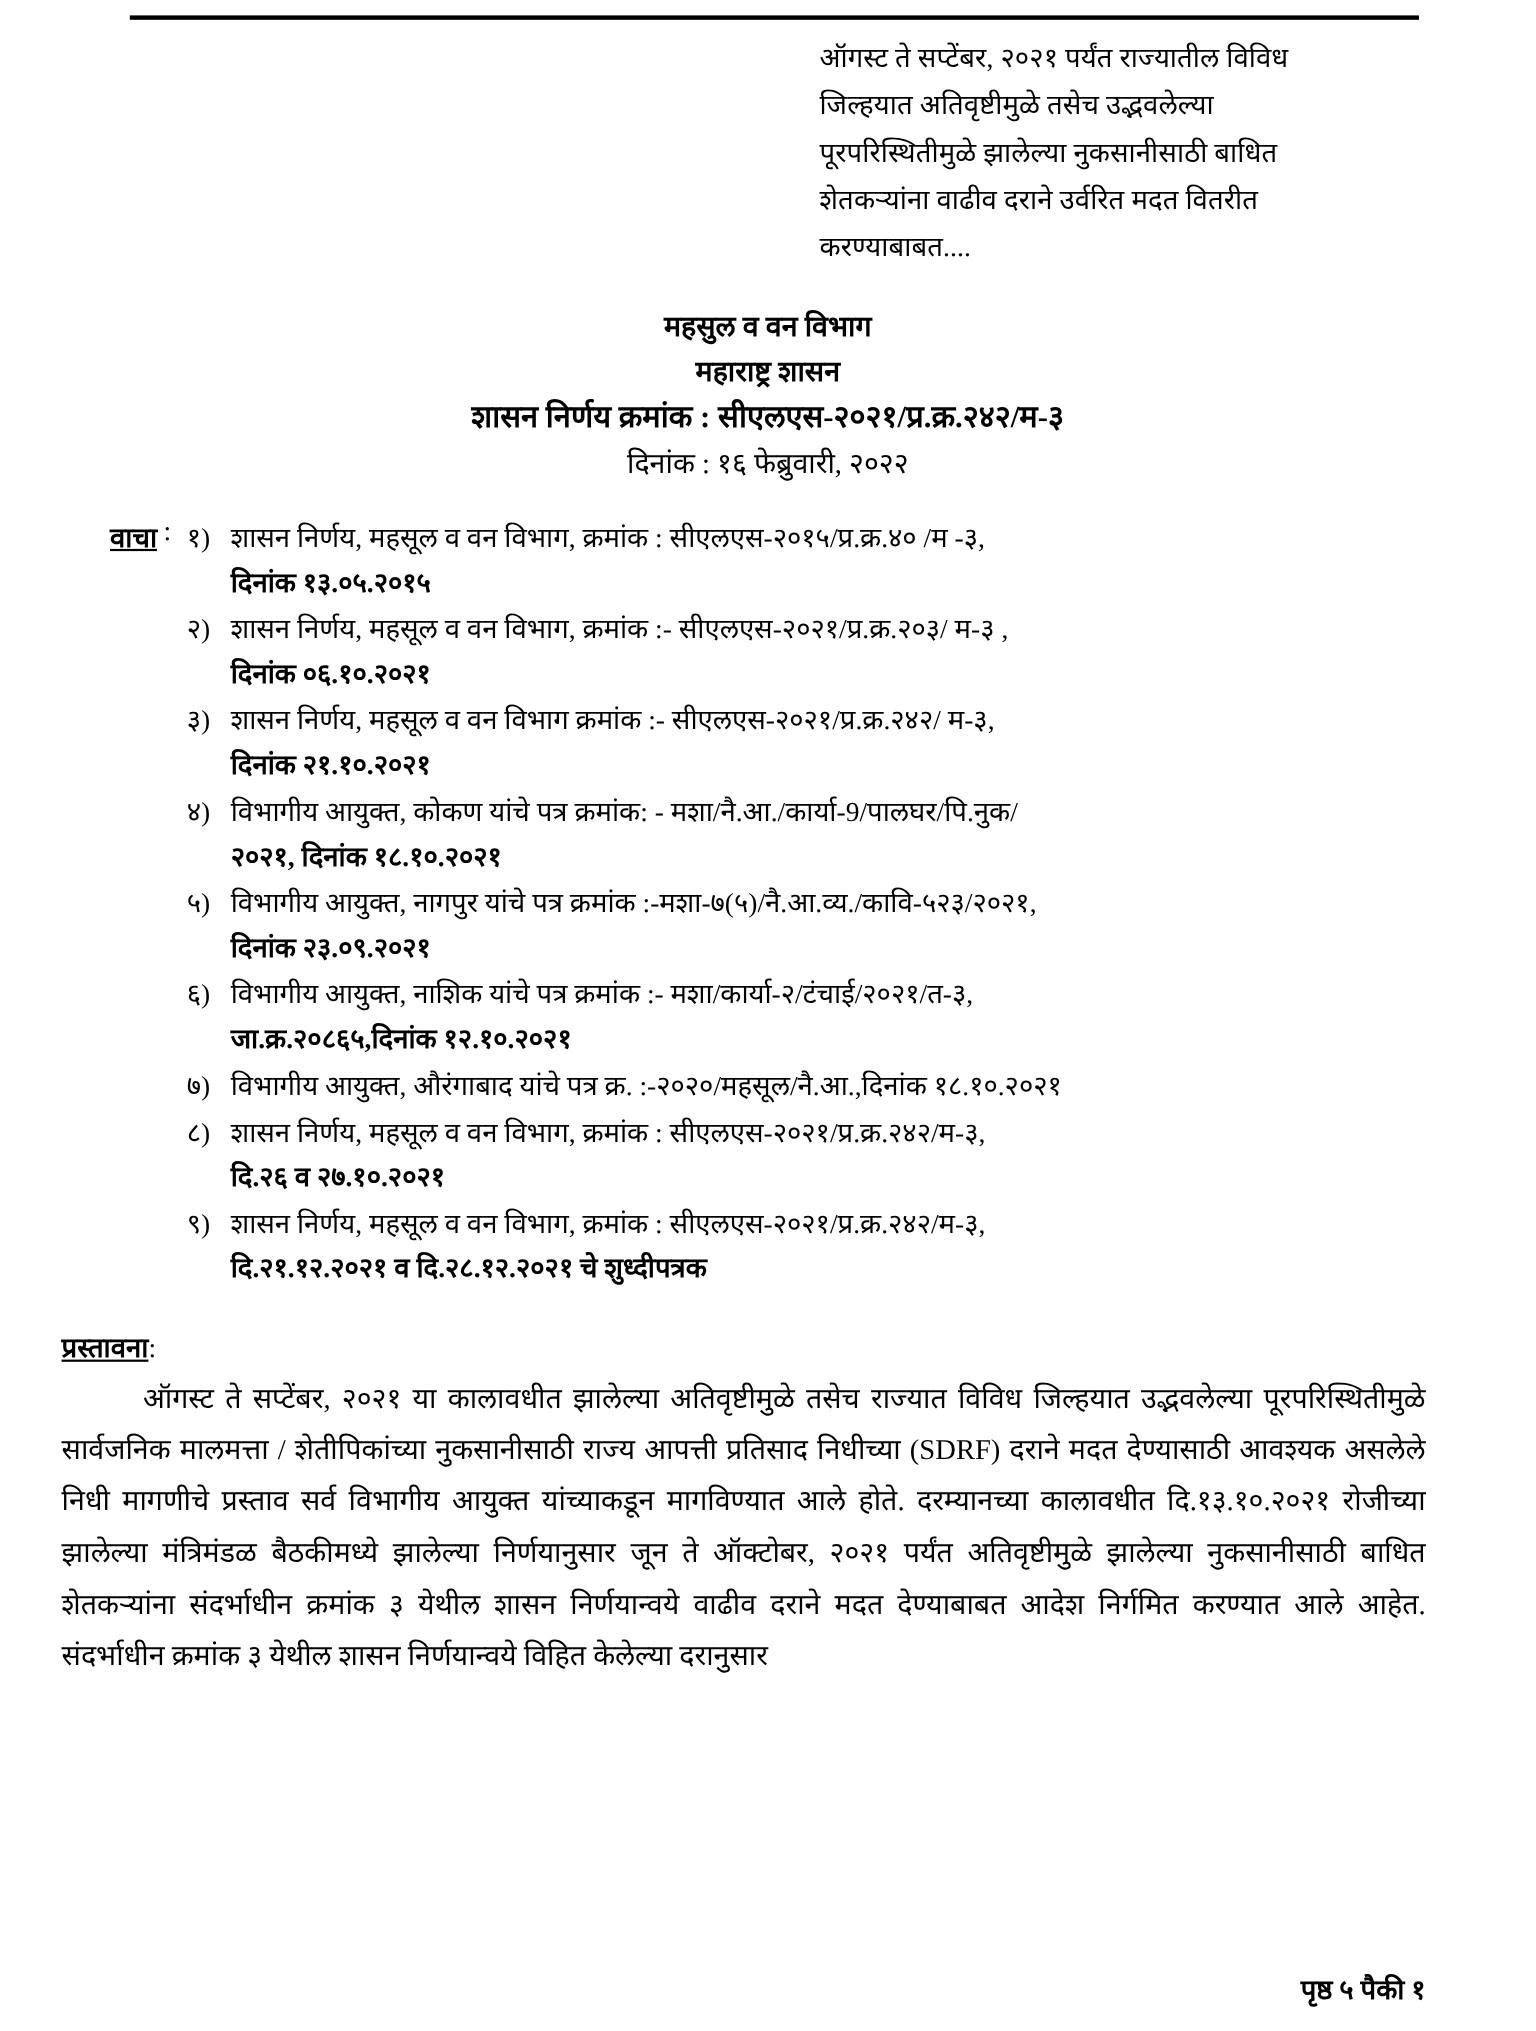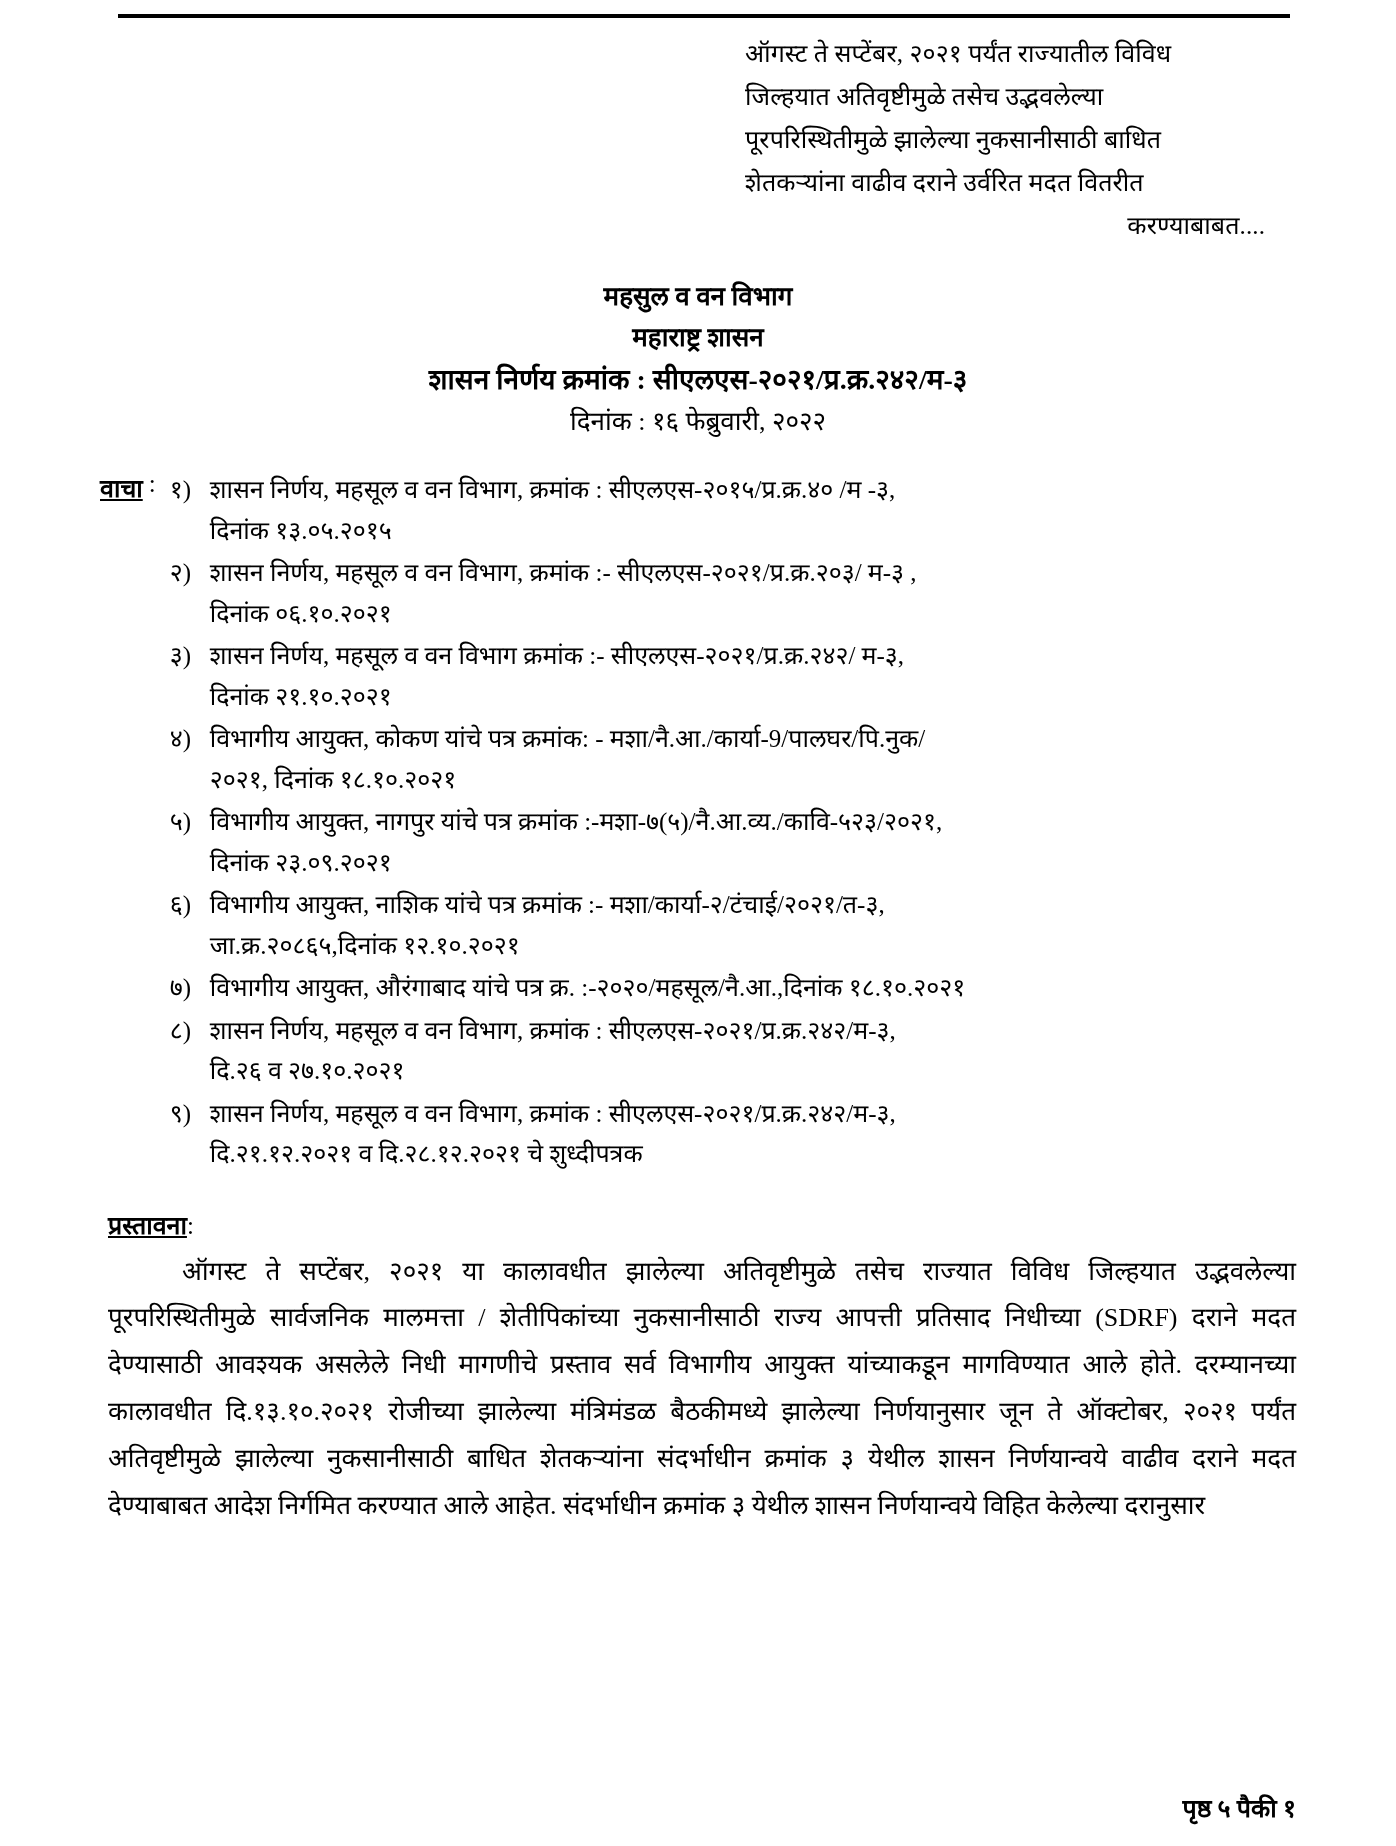--- a/index.html
+++ b/index.html
@@ -45,21 +45,21 @@
     width: 520px;
     margin-left: 745px;
     padding-top: 32px;
     font-size: 25px;
     line-height: 1.72;
     text-align: justify;
     text-justify: inter-word;
     letter-spacing: 0.1px;
   }
   .subject-block .last-line {
-    text-align: right;
+    text-align: left;
   }
 
   
   .dept-header {
     text-align: center;
     margin-top: 30px;
   }
   .dept-line {
     font-size: 26px;
     font-weight: bold;
@@ -114,26 +114,27 @@
     width: 40px;
     font-size: 25px;
   }
   .ref-text {
     flex: 1 1 auto;
     font-size: 25px;
     line-height: 1.62;
   }
   .ref-text .cont {
     display: block;
+    font-weight: bold;
   }
 
   
   .preamble {
     margin-top: 30px;
-    padding-left: 108px;
+    padding-left: 56px;
     padding-right: 100px;
   }
   .preamble-label {
     font-weight: bold;
     text-decoration: underline;
     font-size: 25px;
     display: inline-block;
   }
   .preamble-colon {
     font-size: 25px;

